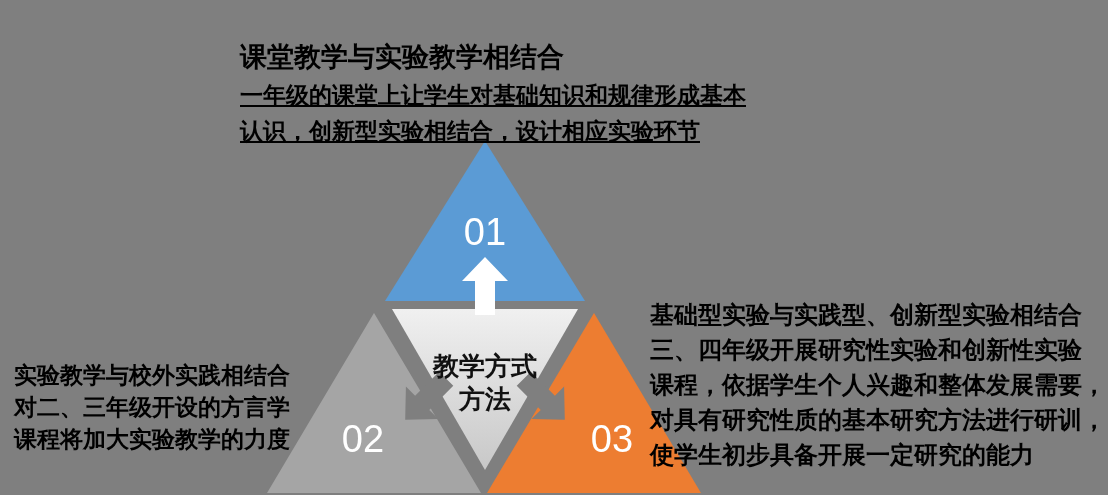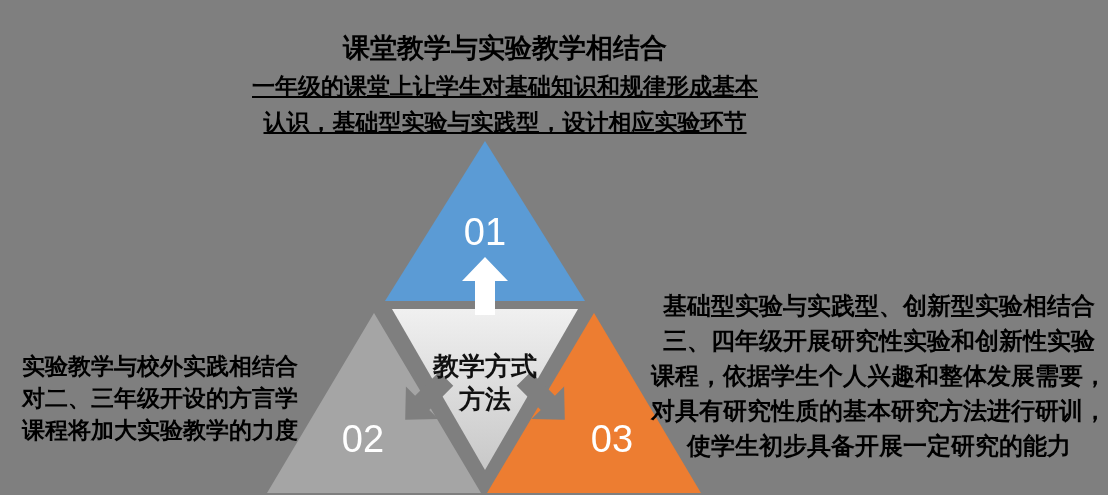--- a/index.html
+++ b/index.html
@@ -5,21 +5,21 @@
   html, body { margin: 0; padding: 0; background: #ffffff; }
   .stage {
     position: relative;
     width: 1108px;
     height: 495px;
     overflow: hidden;
     font-family: "Liberation Sans", "DejaVu Sans", sans-serif;
     color: #000000;
   }
   .stage svg { position: absolute; left: 0; top: 0; }
-  .text-block { position: absolute; text-align: center; font-weight: bold; color: #000; }
+  .text-block { position: absolute; text-align: left; font-weight: bold; color: #000; margin-top: 9px; }
   .text-block div { white-space: nowrap; }
   .top-block { left: 240px; top: 28px; width: 530px; }
   .top-block .title { font-size: 27px; line-height: 40px; }
   .top-block .line  { font-size: 23px; line-height: 36px; text-decoration: underline; }
   .left-block { left: 14px; top: 350px; width: 292px; font-size: 23px; line-height: 32px; }
   .right-block { left: 650px; top: 288px; width: 458px; font-size: 24px; line-height: 35px; }
   .num {
     font-size: 38px;
     fill: #ffffff;
     font-family: "Liberation Sans", "DejaVu Sans", sans-serif;
@@ -68,21 +68,21 @@
     <text x="612" y="452" text-anchor="middle" class="num">03</text>
 
     <text x="485" y="375" text-anchor="middle" class="center-label">教学方式</text>
 
     <text x="485" y="408" text-anchor="middle" class="center-label">方法</text>
   </svg>
 
   <div class="text-block top-block">
     <div class="title">课堂教学与实验教学相结合</div>
     <div class="line">一年级的课堂上让学生对基础知识和规律形成基本</div>
-    <div class="line">认识，基础型实验与实践型，设计相应实验环节</div>
+    <div class="line">认识，创新型实验相结合，设计相应实验环节</div>
   </div>
 
   <div class="text-block right-block">
     <div class="title">基础型实验与实践型、创新型实验相结合</div>
     <div class="line">三、四年级开展研究性实验和创新性实验</div>
     <div class="line">课程，依据学生个人兴趣和整体发展需要，</div>
     <div class="line">对具有研究性质的基本研究方法进行研训，</div>
     <div class="line">使学生初步具备开展一定研究的能力</div>
   </div>
 

